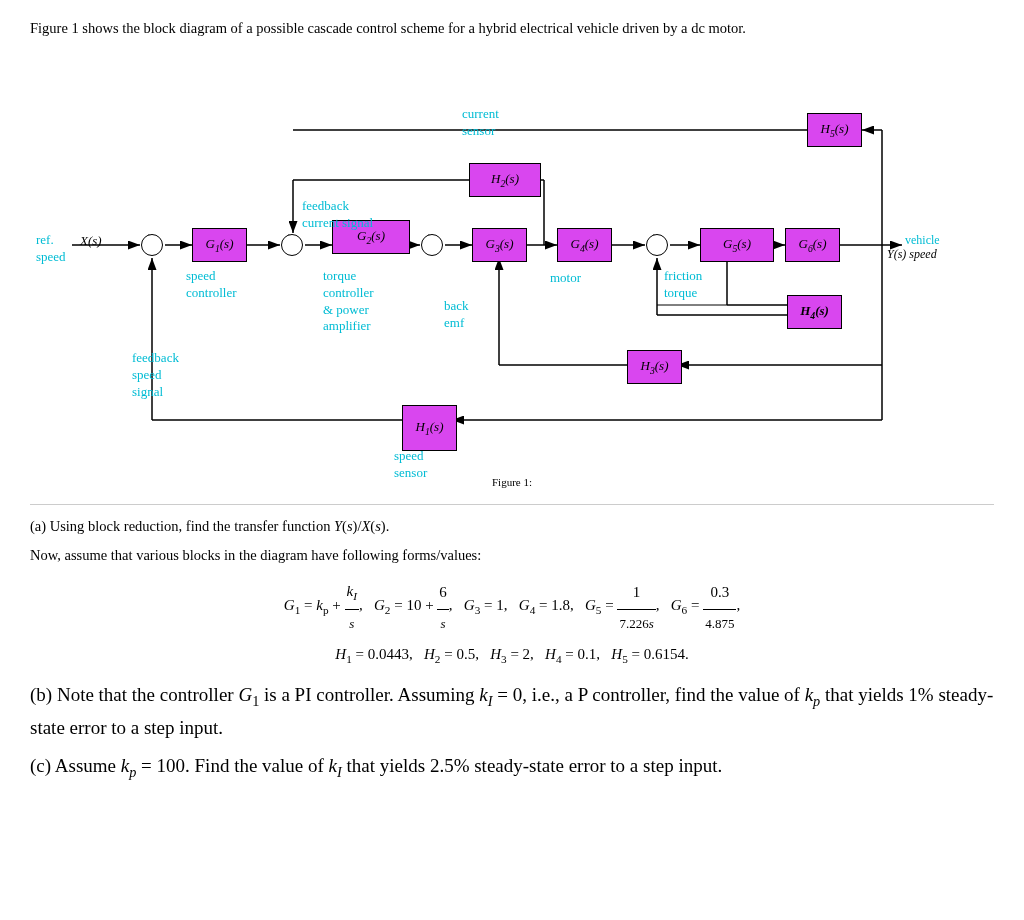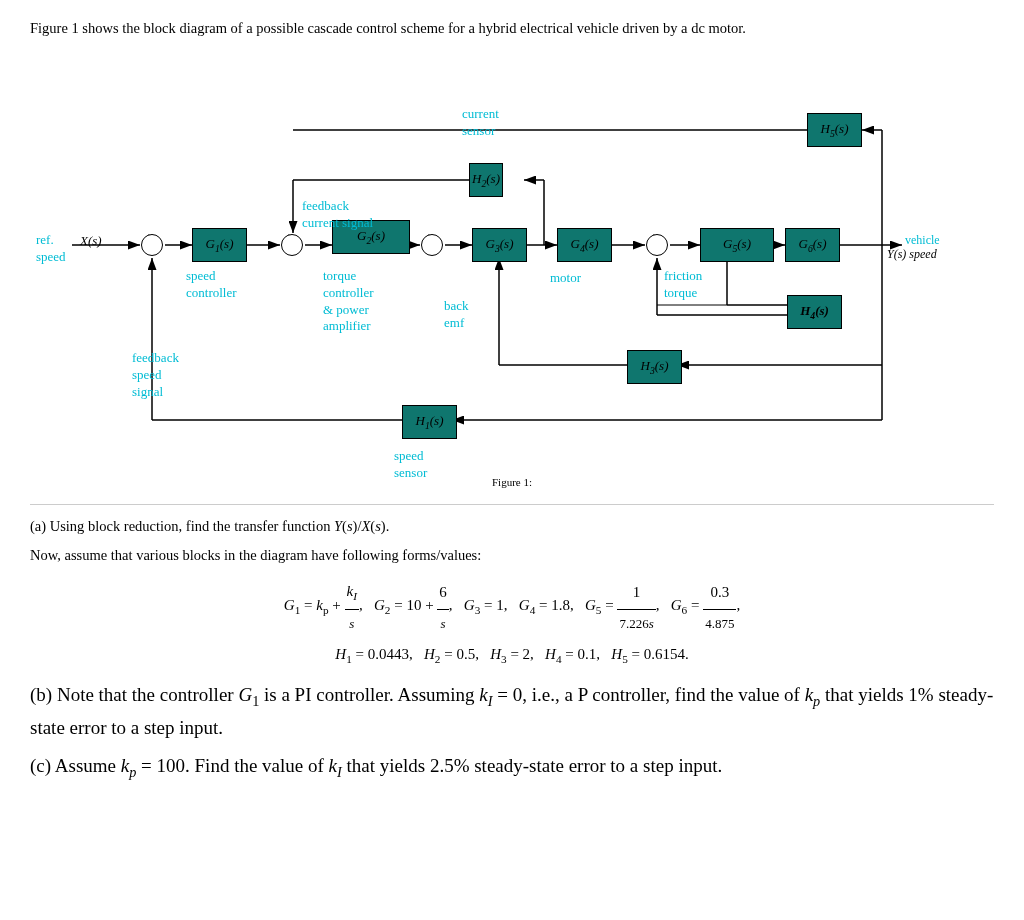--- a/index.html
+++ b/index.html
@@ -24,21 +24,21 @@
       position: relative;
       width: 960px;
       height: 420px;
       margin: 0 auto;
     }
 
     
     .bd-box {
       position: absolute;
       border: 1.5px solid #000;
-      background: #0f766e;
+      background: #d946ef;
       display: flex;
       align-items: center;
       justify-content: center;
       font-size: 13px;
     }
 
     
     .bd-circle {
       position: absolute;
       border: 1.5px solid #000;
@@ -233,37 +233,37 @@
     <span style="font-style:italic; font-size:13px;"><em>G</em><sub>5</sub>(<em>s</em>)</span>
   </div>
 
   <div class="bd-box" style="left:753px; top:178px; width:55px; height:34px;">
     <span style="font-style:italic; font-size:13px;"><em>G</em><sub>6</sub>(<em>s</em>)</span>
   </div>
 
   <div class="cyan-label" style="left:873px; top:183px; font-size:12px;">vehicle</div>
   <div style="position:absolute; left:855px; top:197px; font-size:12px; font-style:italic;"><em>Y</em>(<em>s</em>) speed</div>
 
-  <div class="bd-box" style="left:437px; top:113px; width:34px; height:34px;">
+  <div class="bd-box" style="left:437px; top:113px; width:72px; height:34px;">
     <span style="font-style:italic; font-size:13px;"><em>H</em><sub>2</sub>(<em>s</em>)</span>
   </div>
 
   <div class="bd-box" style="left:775px; top:63px; width:55px; height:34px;">
     <span style="font-style:italic; font-size:13px;"><em>H</em><sub>5</sub>(<em>s</em>)</span>
   </div>
 
   <div class="bd-box" style="left:755px; top:245px; width:55px; height:34px;font-weight:bold;">
     <span style="font-style:italic; font-size:13px;"><em>H</em><sub>4</sub>(<em>s</em>)</span>
   </div>
 
   <div class="bd-box" style="left:595px; top:300px; width:55px; height:34px;">
     <span style="font-style:italic; font-size:13px;"><em>H</em><sub>3</sub>(<em>s</em>)</span>
   </div>
 
-  <div class="bd-box" style="left:370px; top:355px; width:55px; height:34px;">
+  <div class="bd-box" style="left:370px; top:355px; width:55px; height:46px;">
     <span style="font-style:italic; font-size:13px;"><em>H</em><sub>1</sub>(<em>s</em>)</span>
   </div>
 
   <div class="cyan-label" style="left:430px; top:56px;">current<br>sensor</div>
 
   <div class="cyan-label" style="left:270px; top:148px;">feedback<br>current signal</div>
 
   <div class="cyan-label" style="left:154px; top:218px;">speed<br>controller</div>
 
   <div class="cyan-label" style="left:291px; top:218px;">torque<br>controller<br>&amp; power<br>amplifier</div>

